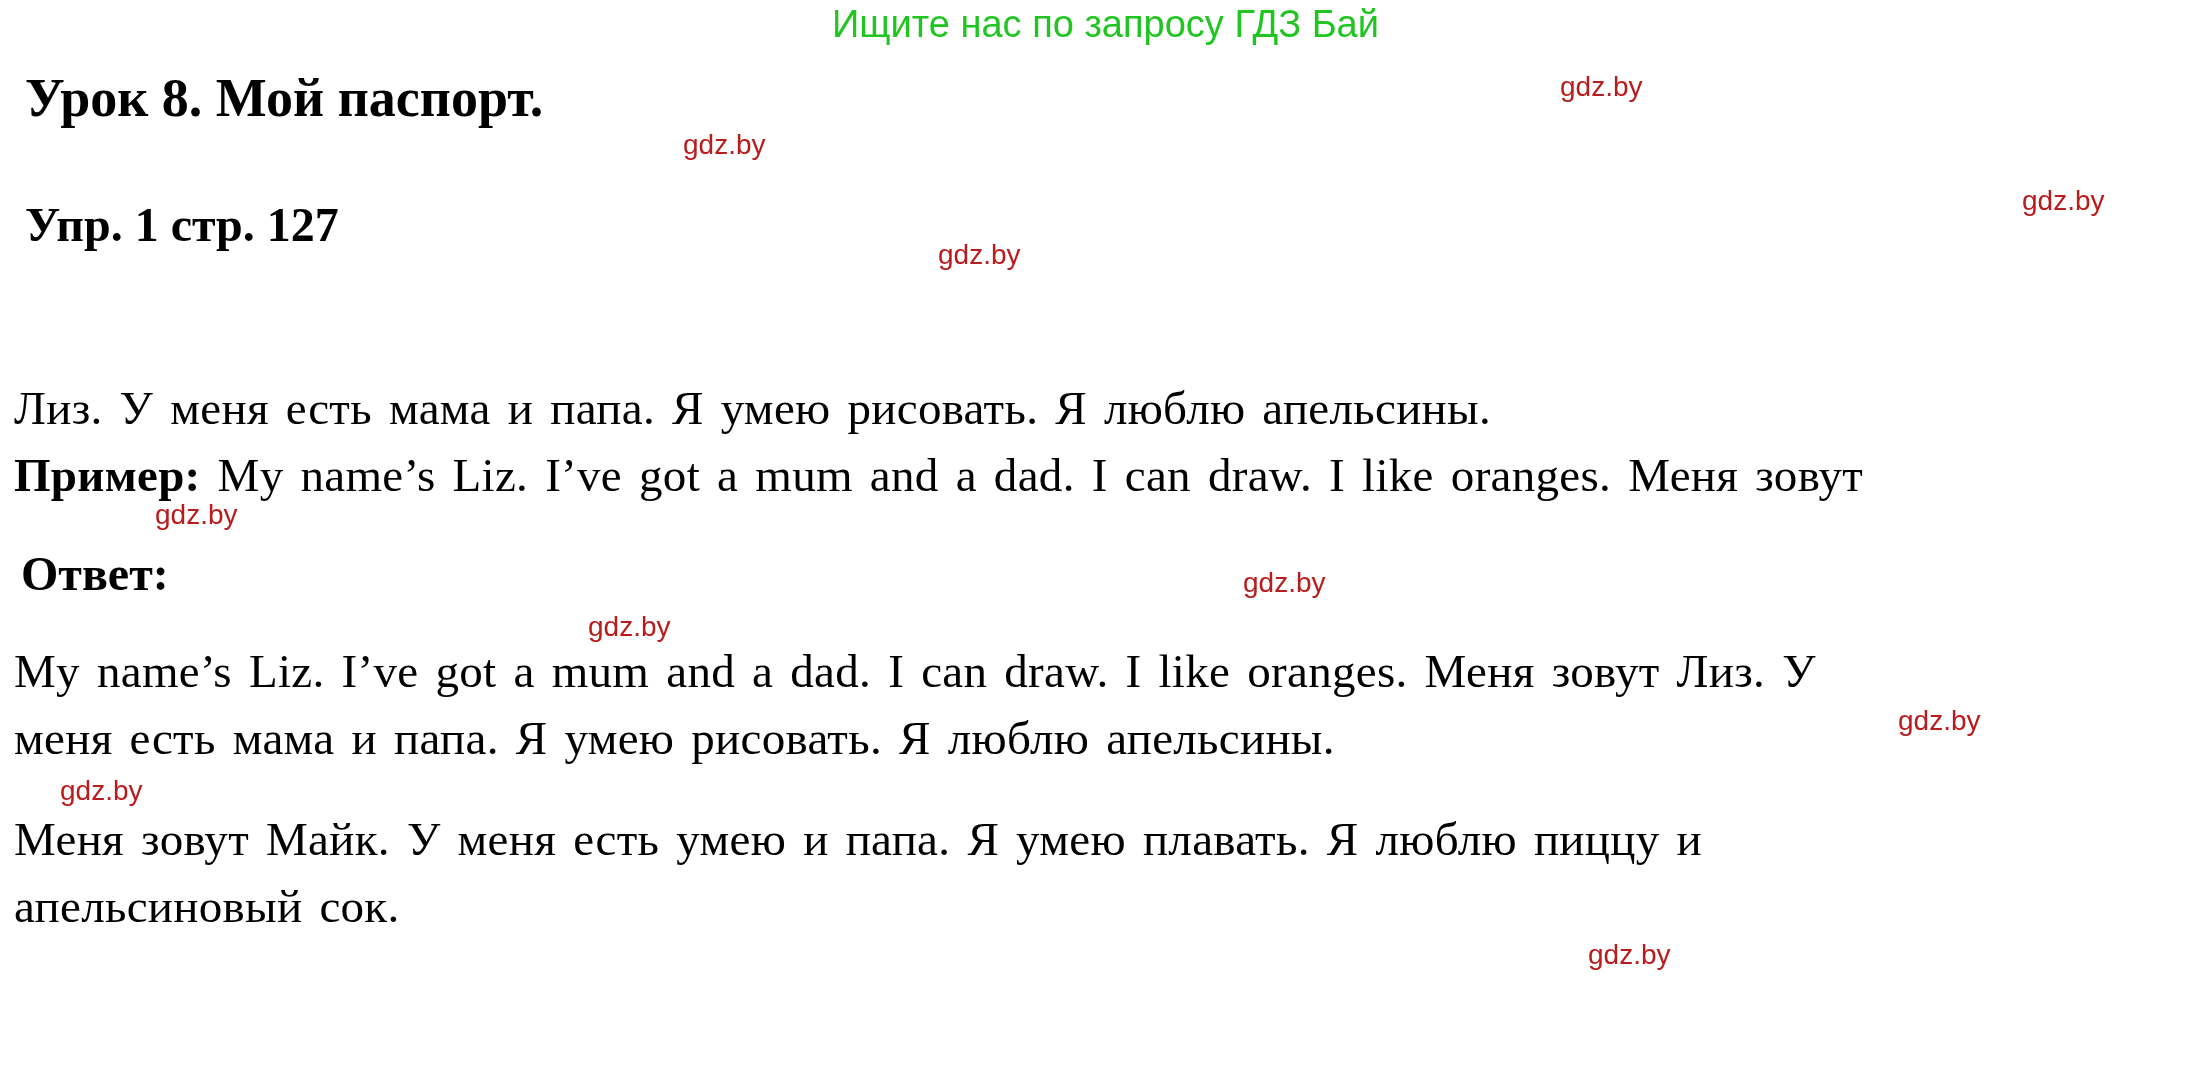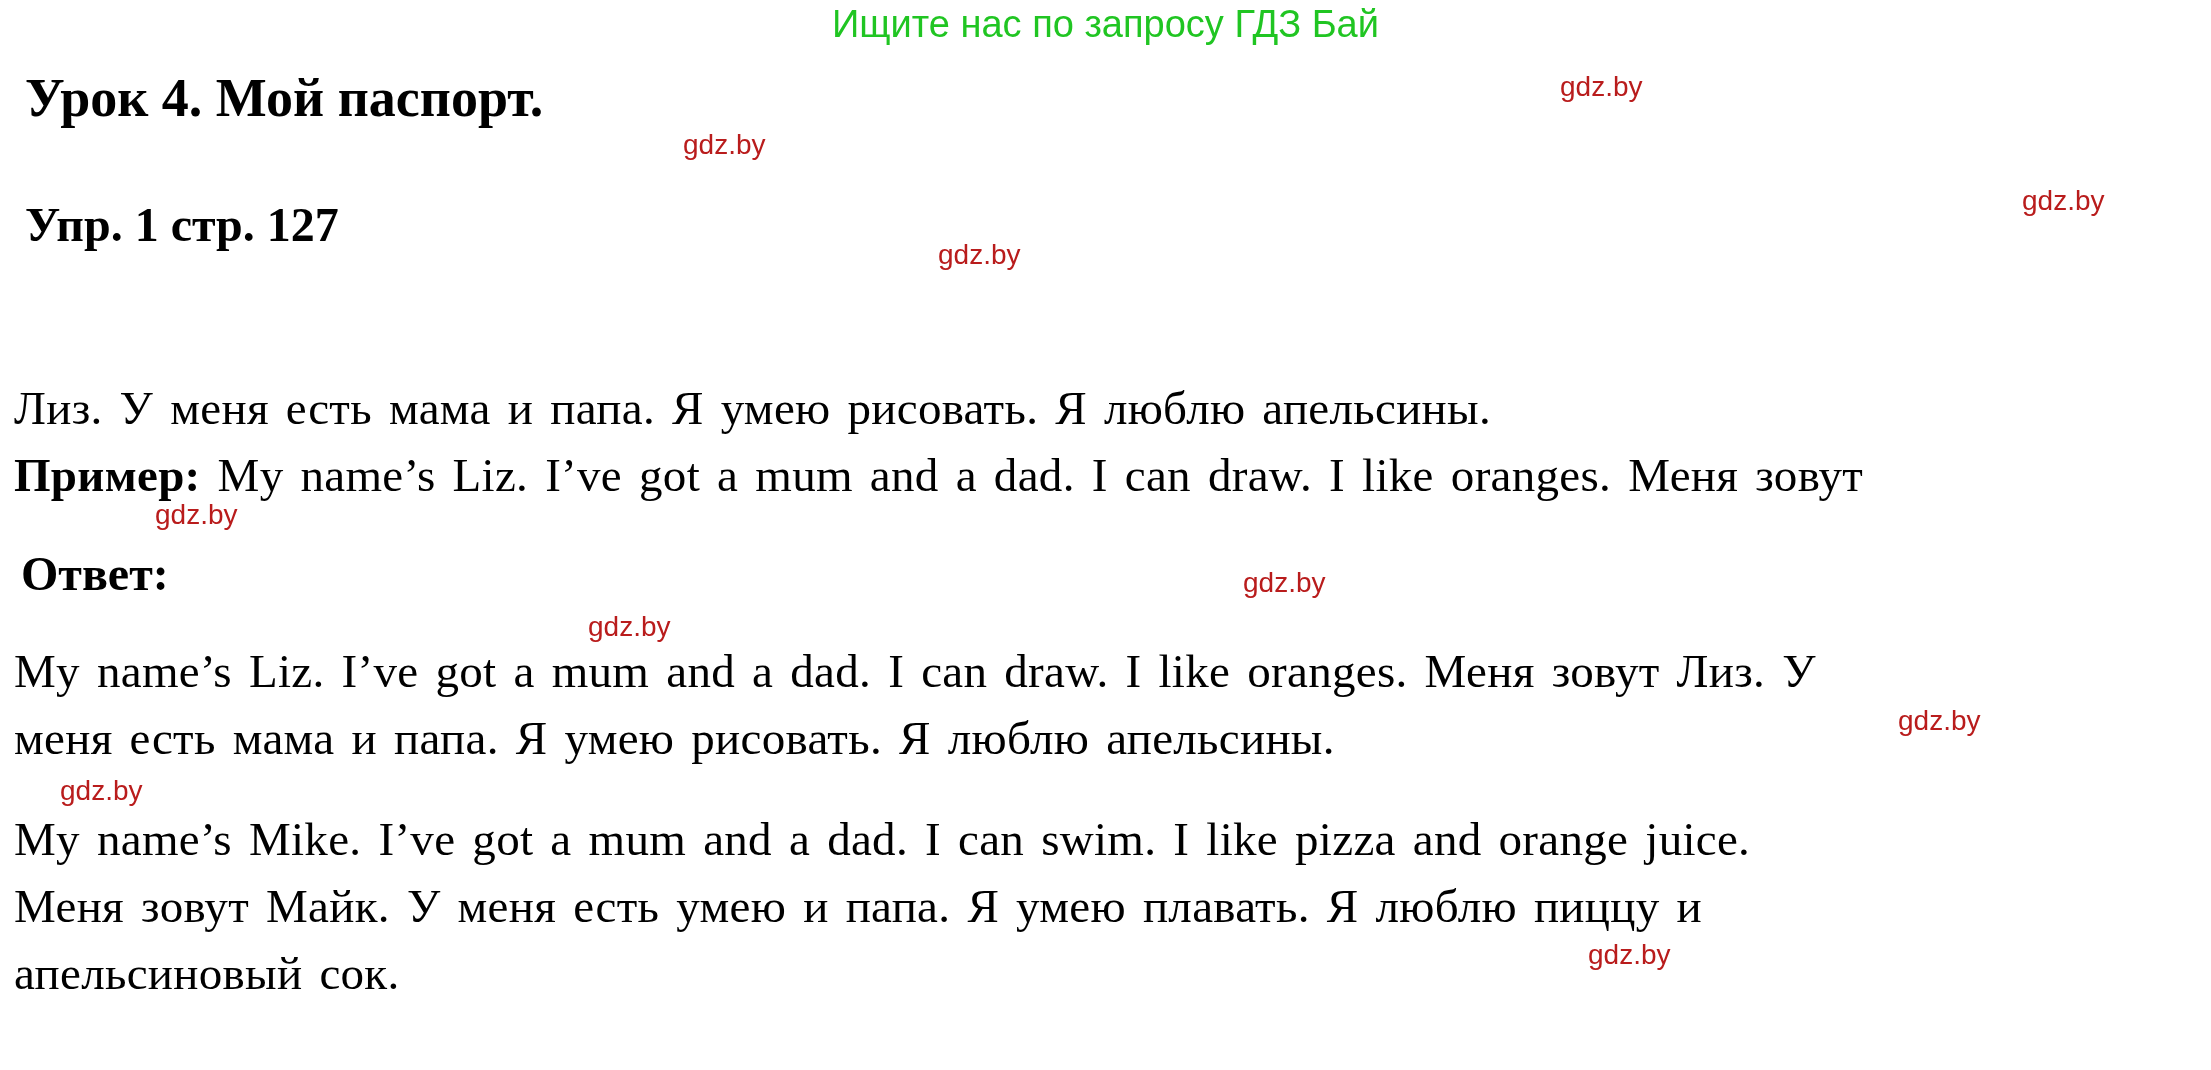--- a/index.html
+++ b/index.html
@@ -80,21 +80,21 @@
   }
 </style>
 </head>
 <body>
 
 <div id="page">
 
   <div class="abs promo">Ищите нас по запросу ГДЗ Бай</div>
 
   <div class="abs wm wm1">gdz.by</div>
-  <div class="abs h1">Урок 4. Мой паспорт.</div>
+  <div class="abs h1">Урок 8. Мой паспорт.</div>
   <div class="abs wm wm2">gdz.by</div>
 
   <div class="abs h2">Упр. 1 стр. 127</div>
   <div class="abs wm wm3">gdz.by</div>
   <div class="abs wm wm4">gdz.by</div>
 
 
   <div class="abs para p-example">
     <div class="line">Лиз. У меня есть мама и папа. Я умею рисовать. Я люблю апельсины.</div>
     <div class="line"><b>Пример:</b><span> My name’s Liz. I’ve got a mum and a dad. I can draw. I like oranges. Меня зовут</span></div>
@@ -108,21 +108,20 @@
 
   <div class="abs para p-ans1">
     <div class="line">My name’s Liz. I’ve got a mum and a dad. I can draw. I like oranges. Меня зовут Лиз. У</div>
     <div class="line">меня есть мама и папа. Я умею рисовать. Я люблю апельсины.</div>
   </div>
 
   <div class="abs wm wm8">gdz.by</div>
   <div class="abs wm wm9">gdz.by</div>
 
   <div class="abs para p-ans2">
-    <div class="line">My name’s Mike. I’ve got a mum and a dad. I can swim. I like pizza and orange juice.</div>
     <div class="line">Меня зовут Майк. У меня есть умею и папа. Я умею плавать. Я люблю пиццу и</div>
     <div class="line">апельсиновый сок.</div>
   </div>
 
   <div class="abs wm wm10">gdz.by</div>
 
   <div class="abs footer">gdz by  //  гдз бай  //  гдз by</div>
 
 </div>
 

